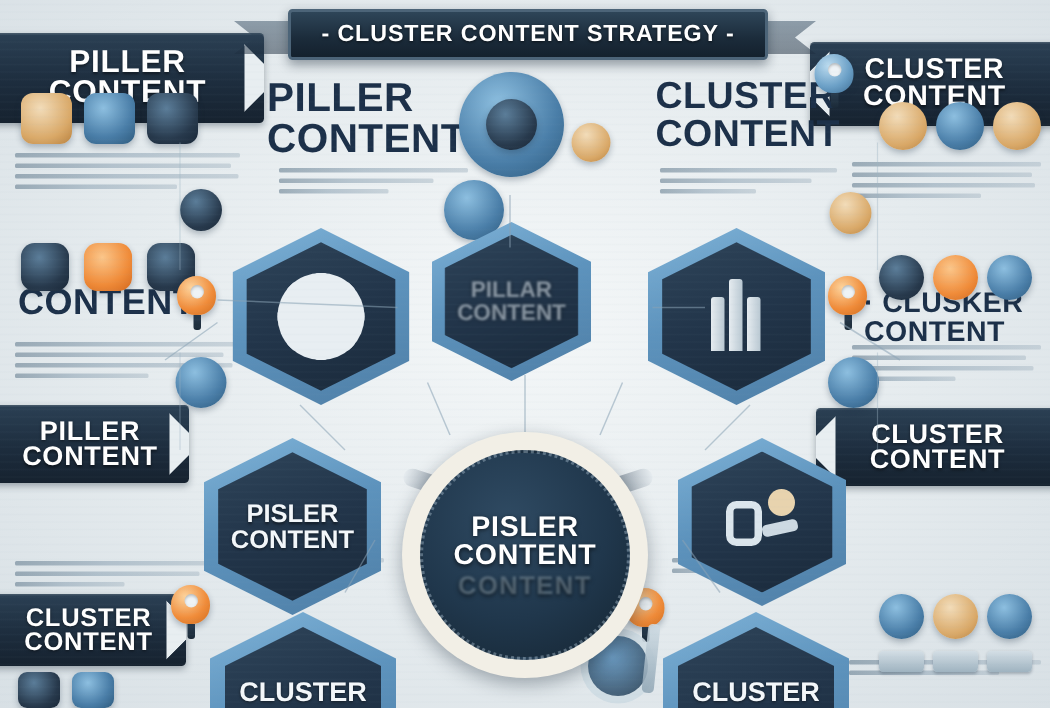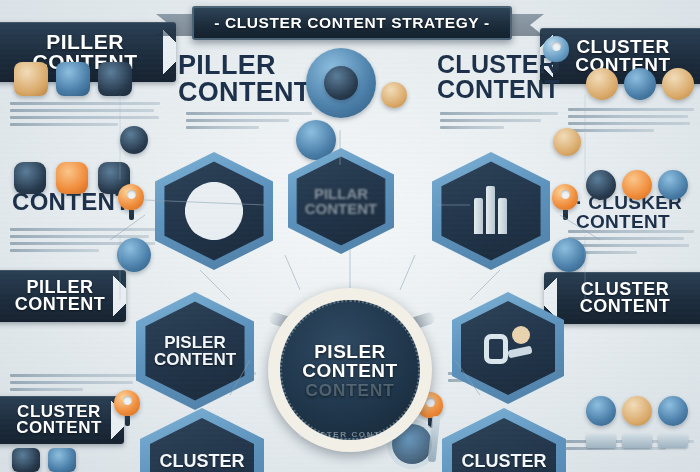--- a/index.html
+++ b/index.html
@@ -454,21 +454,20 @@
       <span class="l2">CONTENT</span>
     </div>
   </div>
 
   <div id="center-badge">
     <div class="ring">
       <span class="l1">PISLER</span>
       <span class="l2">CONTENT</span>
       <span class="ghost">CONTENT</span>
     </div>
-    <div class="arc">CLUSTER CONTENT</div>
   </div>
 
   <div style="position:absolute;left:268px;top:318px;width:48px;height:12px;background:linear-gradient(90deg,#e6ecf0,#25384b);border-radius:6px;transform:rotate(18deg);opacity:0.85;"></div>
   <div style="position:absolute;left:388px;top:318px;width:48px;height:12px;background:linear-gradient(270deg,#e6ecf0,#25384b);border-radius:6px;transform:rotate(-18deg);opacity:0.85;"></div>
   <div style="position:absolute;left:392px;top:424px;width:40px;height:40px;border-radius:50%;background:radial-gradient(circle at 40% 35%,#5f93bd,#24394c);box-shadow:0 0 0 5px #cfdce4;opacity:0.9;"></div>
   <div style="position:absolute;left:430px;top:416px;width:8px;height:46px;background:linear-gradient(180deg,#cfdce4,#8ea4b3);border-radius:3px;transform:rotate(6deg);opacity:0.85;"></div>
 
   <div class="texture"></div>
 </div>
 

